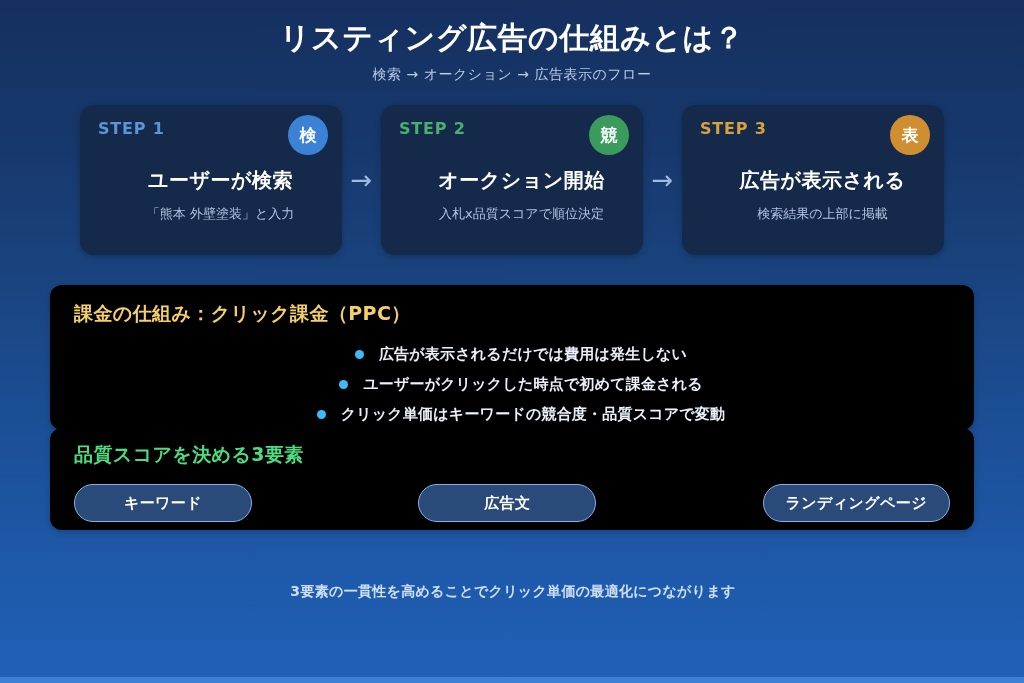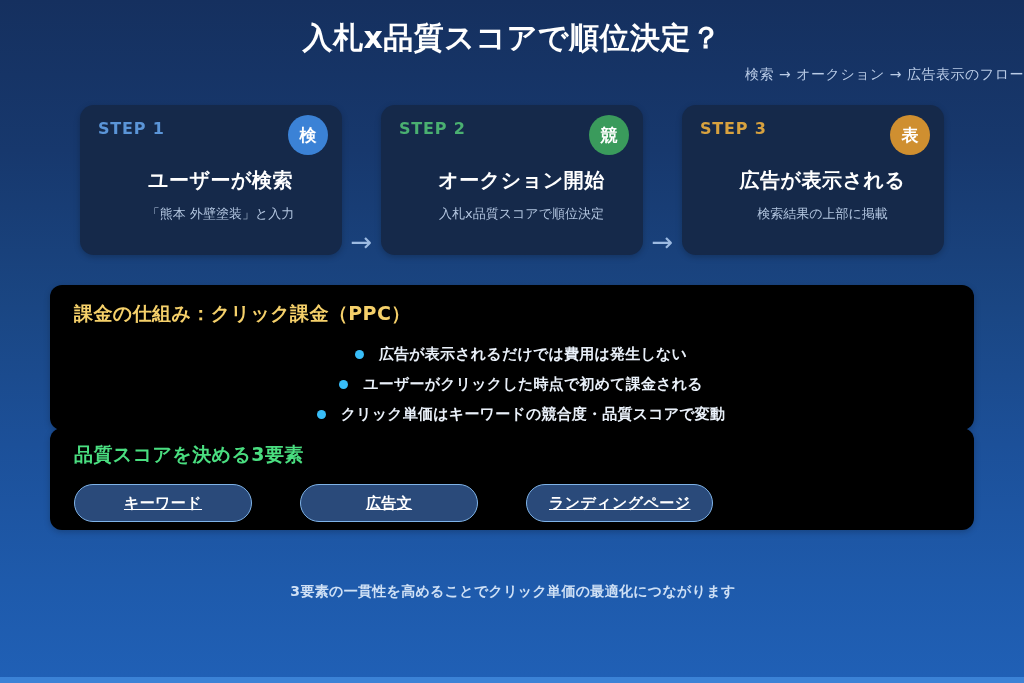--- a/index.html
+++ b/index.html
@@ -48,31 +48,30 @@
     font-weight:bold;
     color:#ffffff;
     letter-spacing:0.5px;
     line-height:1.25;
   }
   .subtitle {
     margin-top:9px;
     font-size:14px;
     color:#b9cbe6;
     letter-spacing:0.5px;
-    text-align:right;
   }
 
   
   .steps-row {
     position:absolute;
     top:105px;
     left:80px;
     width:864px;
     display:flex;
-    align-items:flex-end;
+    align-items:center;
     justify-content:space-between;
   }
   .step-card {
     position:relative;
     width:262px;
     height:150px;
     background:#15294a;
     border-radius:14px;
     padding:14px 18px 0 18px;
     box-shadow:0 2px 6px rgba(0,0,0,0.22);
@@ -172,23 +171,22 @@
   
   .quality-panel {
     top:428px;
     height:102px;
     padding:14px 24px 0 24px;
   }
   .quality-heading { color:#4ade80; }
   .pill-row {
     margin-top:16px;
     display:flex;
-    justify-content:flex-start;
+    justify-content:space-between;
     gap:48px;
-    text-decoration:underline;
   }
   .pill {
     min-width:178px;
     height:38px;
     padding:0 22px;
     border-radius:19px;
     background:#2a4a7a;
     border:1.5px solid #7fb3e8;
     display:flex;
     align-items:center;
@@ -211,21 +209,21 @@
     color:#cfe0f5;
     letter-spacing:0.3px;
   }
 </style>
 </head>
 <body>
 
 <div class="page">
 
   <div class="header">
-    <div class="title">入札x品質スコアで順位決定？</div>
+    <div class="title">リスティング広告の仕組みとは？</div>
     <div class="subtitle">検索 → オークション → 広告表示のフロー</div>
   </div>
 
   <div class="steps-row">
 
     <div class="step-card">
       <div class="step-label" style="color: rgb(91, 149, 216);">STEP 1</div>
       <div class="step-badge" style="background: rgb(59, 130, 214);">検</div>
       <div class="step-body">
         <div class="step-title">ユーザーが検索</div>

